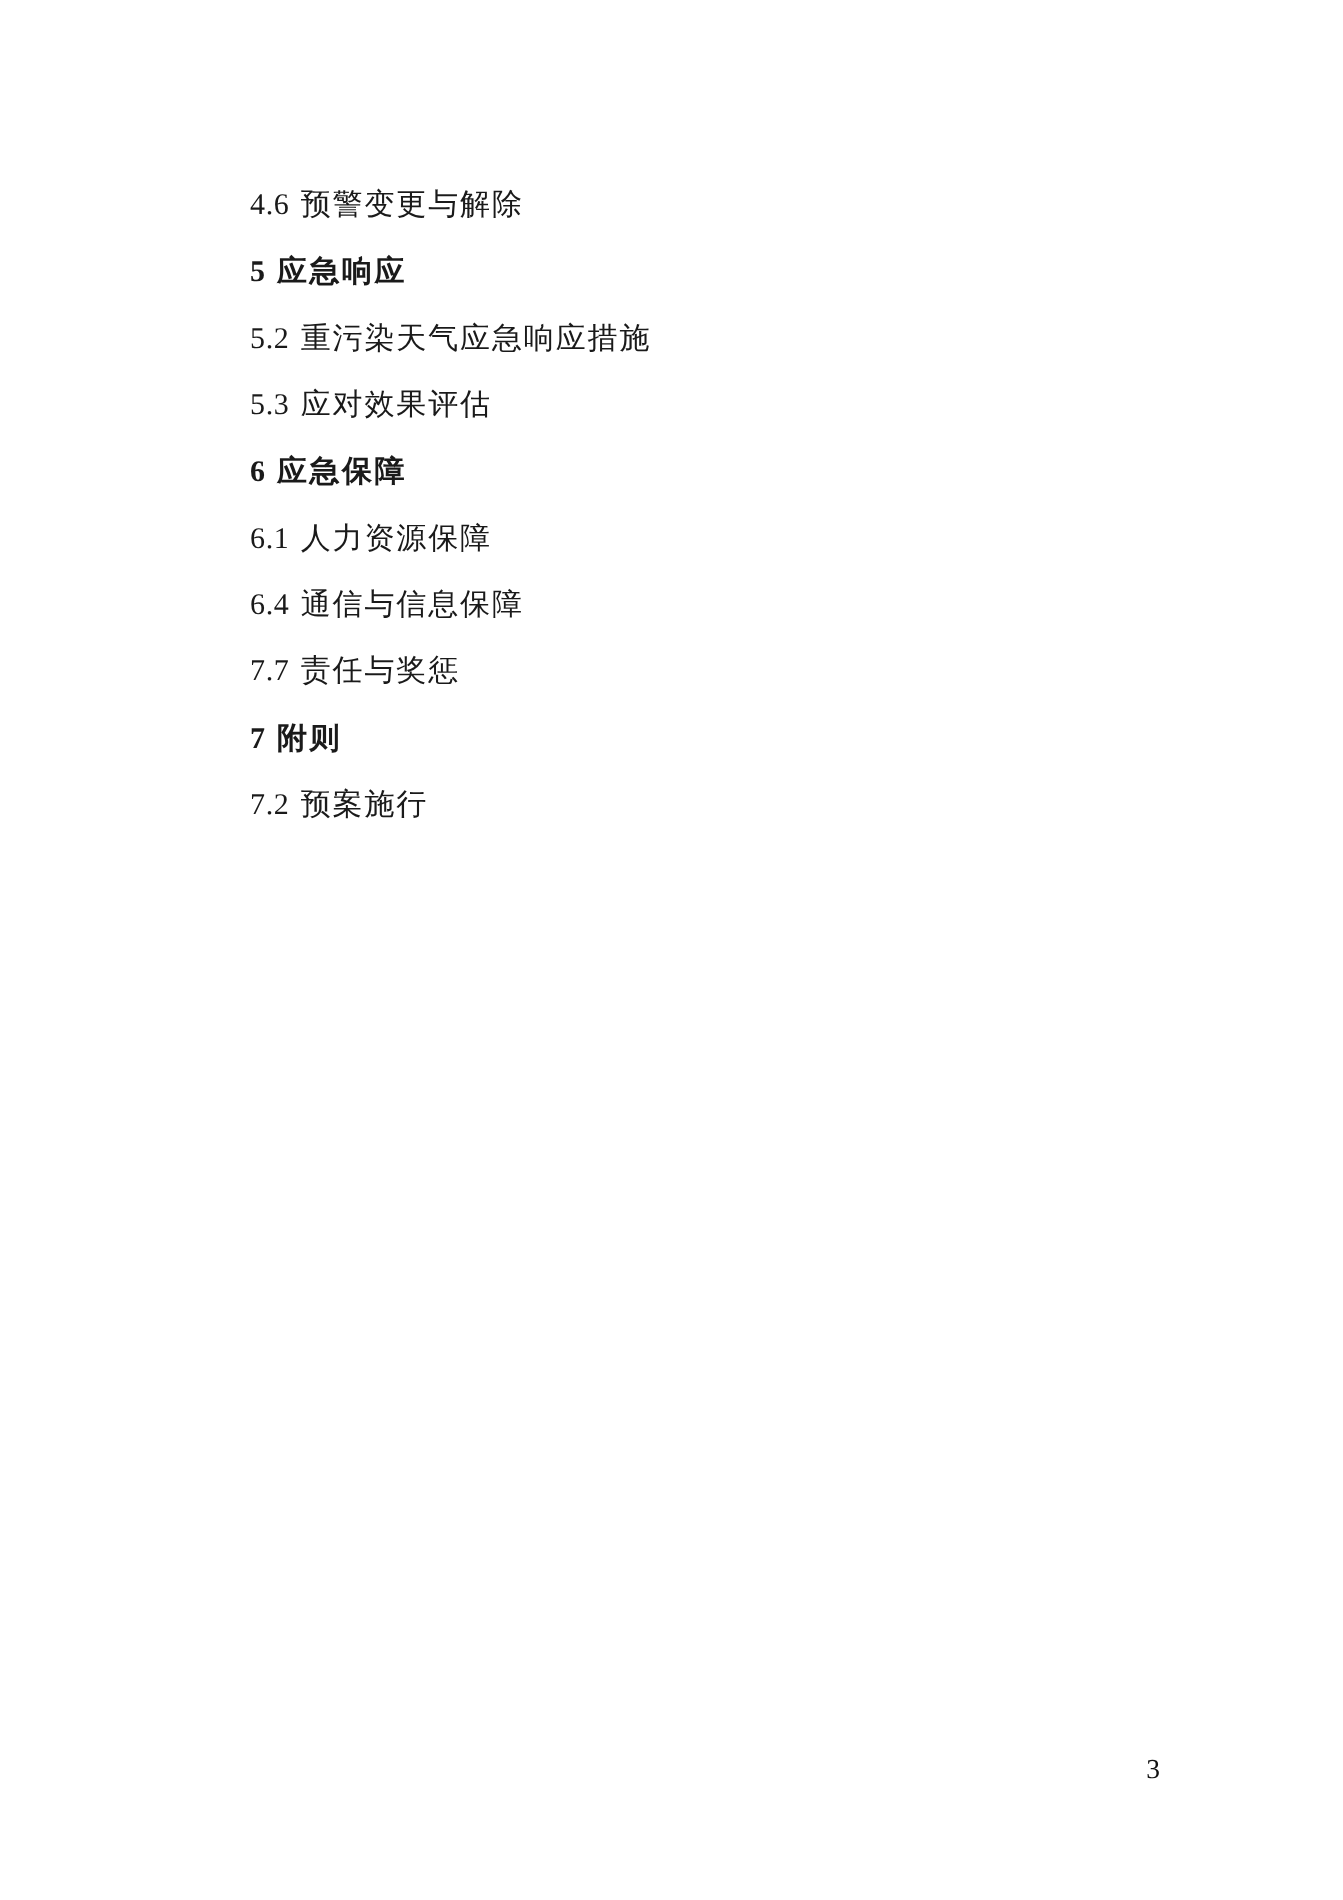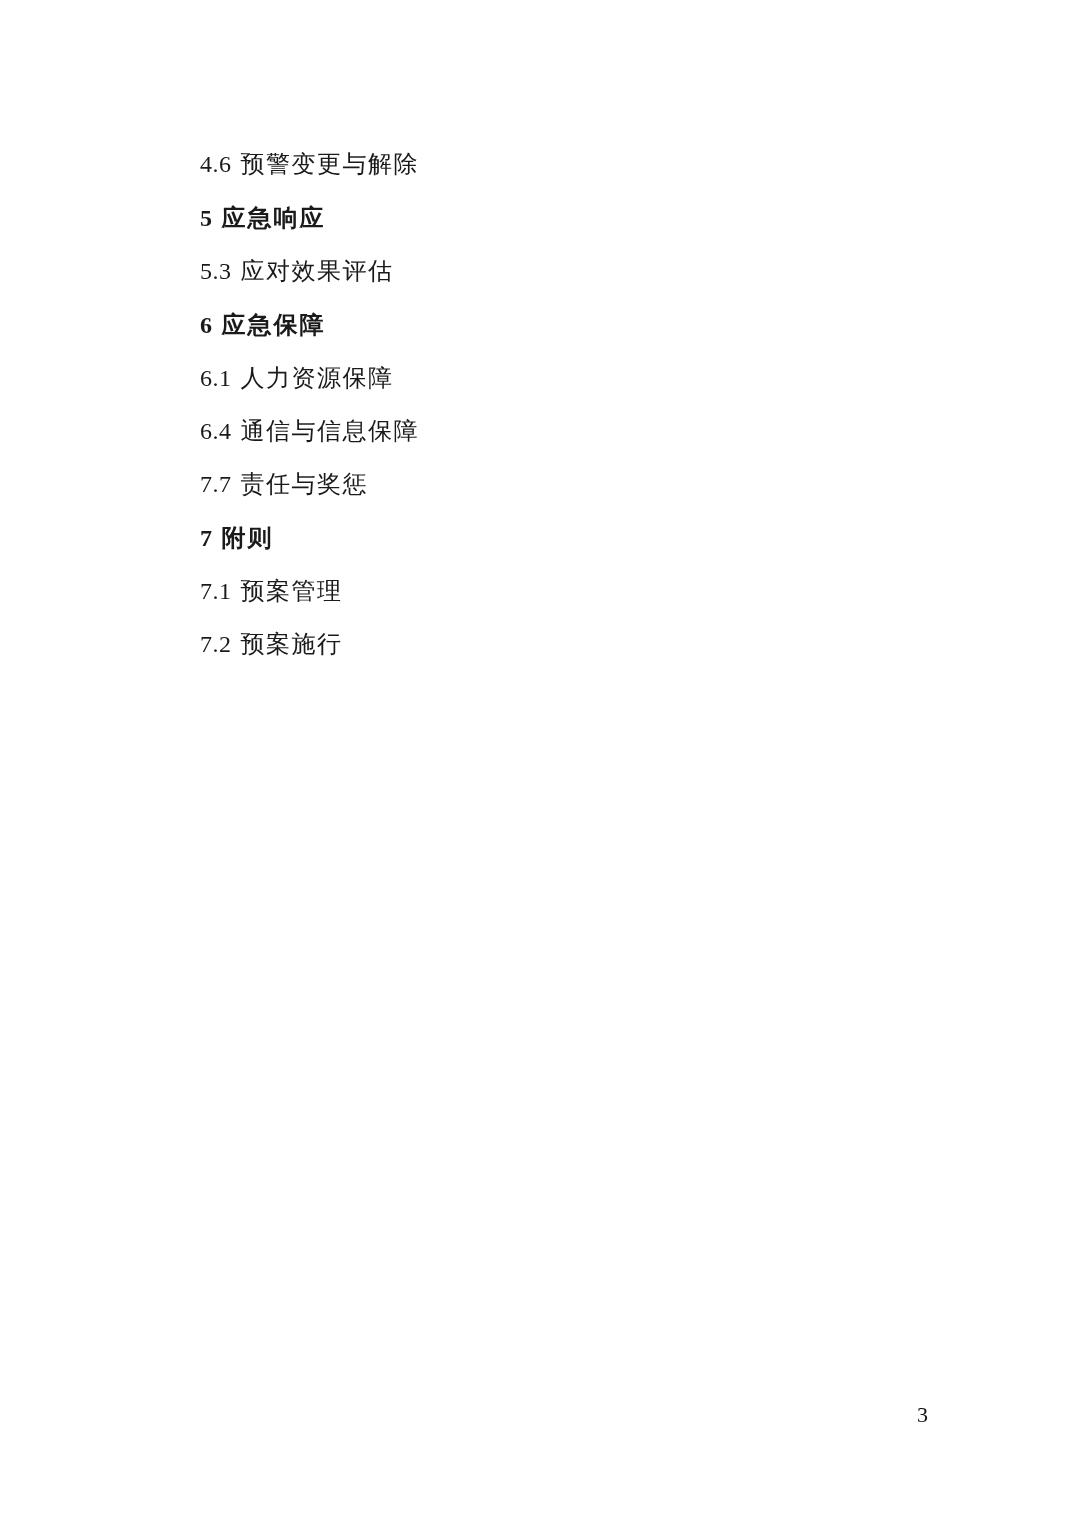--- a/index.html
+++ b/index.html
@@ -54,23 +54,23 @@
     color: #111111;
   }
 </style>
 </head>
 <body>
 
 <div class="doc-page">
   <div class="toc-list">
       <div class="toc-line"><span class="toc-num">4.6</span><span class="toc-title">预警变更与解除</span></div>
       <div class="toc-line bold"><span class="toc-num">5</span><span class="toc-title">应急响应</span></div>
+      <div class="toc-line"><span class="toc-num">5.2</span><span class="toc-title">重污染天气应急响应措施</span></div>
       <div class="toc-line"><span class="toc-num">5.3</span><span class="toc-title">应对效果评估</span></div>
       <div class="toc-line bold"><span class="toc-num">6</span><span class="toc-title">应急保障</span></div>
       <div class="toc-line"><span class="toc-num">6.1</span><span class="toc-title">人力资源保障</span></div>
       <div class="toc-line"><span class="toc-num">6.4</span><span class="toc-title">通信与信息保障</span></div>
       <div class="toc-line"><span class="toc-num">7.7</span><span class="toc-title">责任与奖惩</span></div>
       <div class="toc-line bold"><span class="toc-num">7</span><span class="toc-title">附则</span></div>
-      <div class="toc-line"><span class="toc-num">7.1</span><span class="toc-title">预案管理</span></div>
       <div class="toc-line"><span class="toc-num">7.2</span><span class="toc-title">预案施行</span></div>
     </div>
   <div class="page-number">3</div>
 </div>
 
 </body></html>

